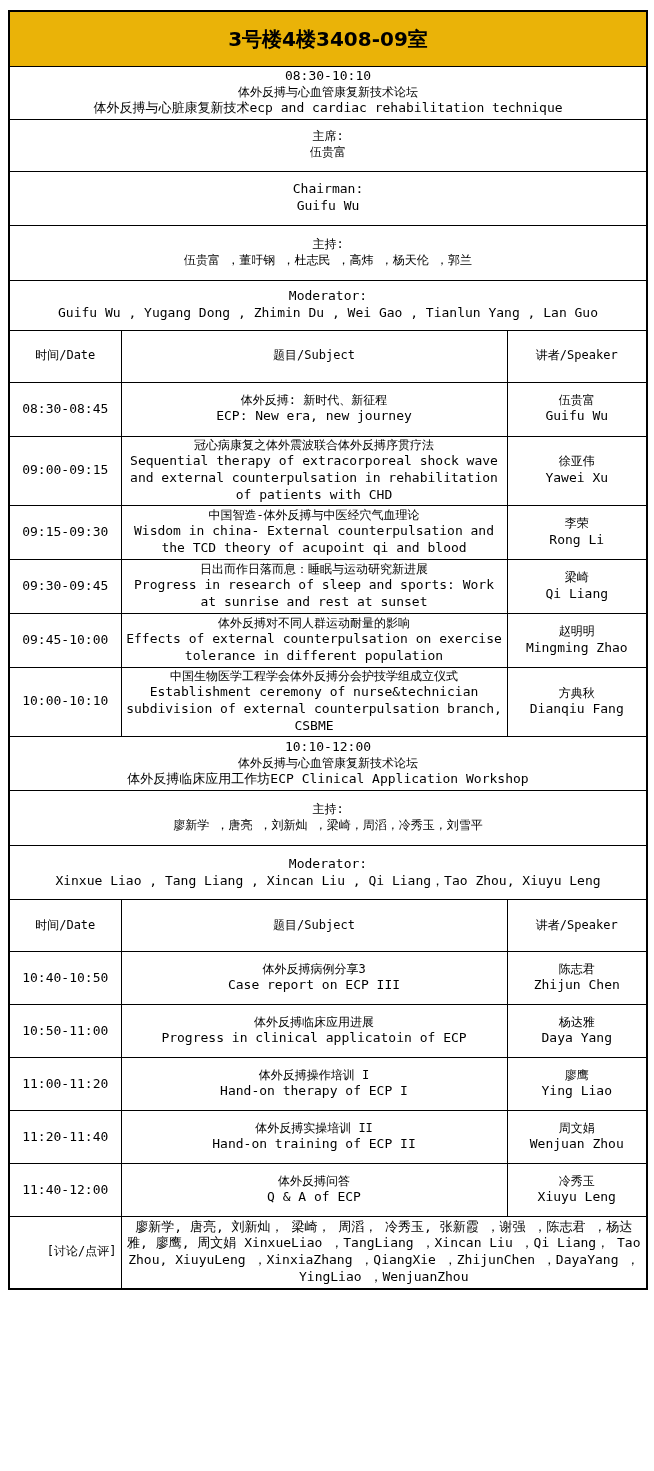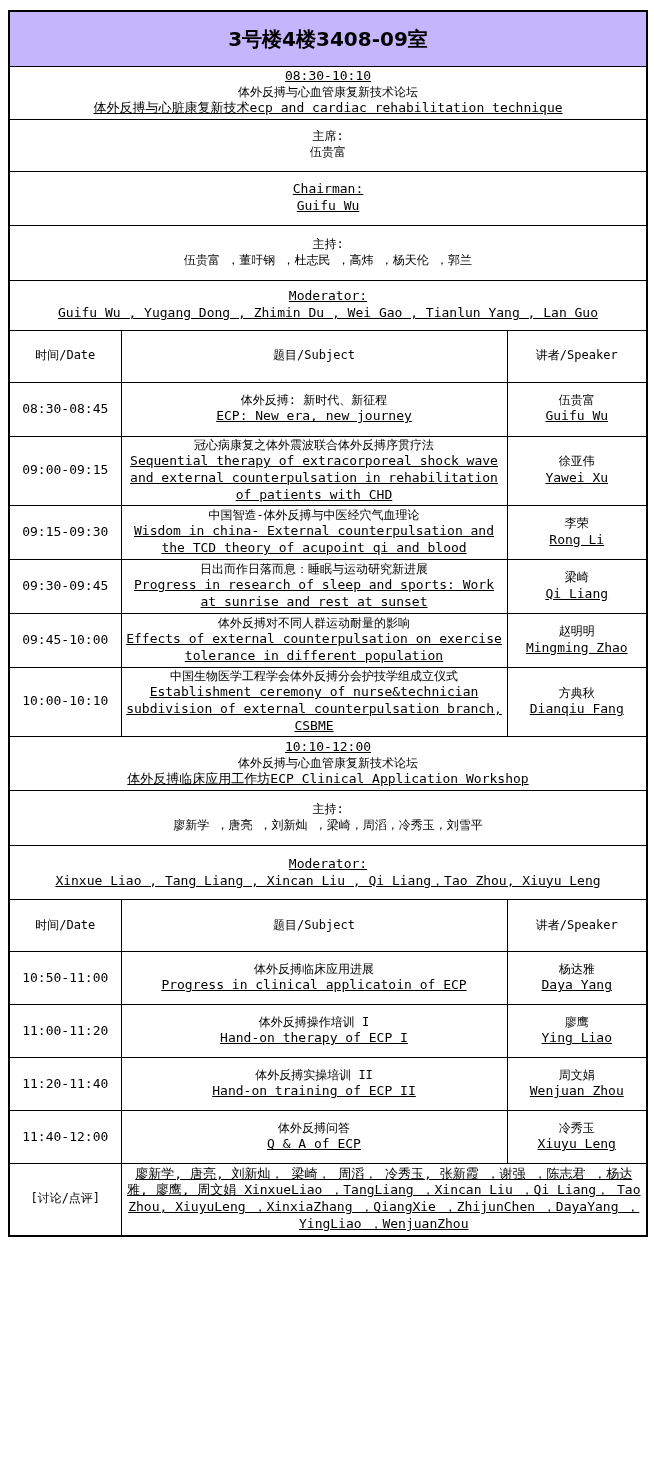--- a/index.html
+++ b/index.html
@@ -30,43 +30,43 @@
   .c2 { width: 386px; }
   .c3 { width: 140px; }
   tr.room-header td {
     font-size: 20px;
     font-weight: bold;
     height: 55px;
     font-family: "DejaVu Sans", "Liberation Sans", sans-serif;
   }
   .line { display: block; }
   .cn { font-size: 12px; }
-  .en { font-size: 13px; text-decoration: underline; }
+  .en { font-size: 13px; }
   .h50 { height: 50px; }
   .h52 { height: 52px; }
   .h53 { height: 53px; }
   .h54 { height: 54px; }
   .h55 { height: 55px; }
   .h66 { height: 66px; }
-  .h72 { height: 72px; }
+  .h72 { height: 72px; text-align: right; }
   .time-cell { font-size: 13px; }
 </style>
 </head>
 <body>
 
 <table class="schedule">
   <colgroup>
       <col class="c1">
       <col class="c2">
       <col class="c3">
     </colgroup>
 
   <tbody>
       <tr class="room-header">
-    <td colspan="3" style="background: #c4b5fd; margin-top: 31px;">3号楼4楼3408-09室</td>
+    <td colspan="3" style="background: #eab308; margin-top: 31px;">3号楼4楼3408-09室</td>
   </tr>
 
   <tr>
     <td colspan="3" class="h53">
       <span class="line en">08:30-10:10</span>
       <span class="line cn">体外反搏与心血管康复新技术论坛</span>
       <span class="line en">体外反搏与心脏康复新技术ecp and cardiac rehabilitation technique</span>
     </td>
   </tr>
 
@@ -193,20 +193,31 @@
     </td>
   </tr>
 
   <tr>
     <td class="h52 cn">时间/Date</td>
     <td class="cn">题目/Subject</td>
     <td class="cn">讲者/Speaker</td>
   </tr>
 
   <tr>
+    <td class="h53 time-cell">10:40-10:50</td>
+    <td>
+      <span class="line cn">体外反搏病例分享3</span>
+      <span class="line en">Case report on ECP III</span>
+    </td>
+    <td>
+      <span class="line cn">陈志君</span>
+      <span class="line en">Zhijun Chen</span>
+    </td>
+  </tr>
+  <tr>
     <td class="h53 time-cell">10:50-11:00</td>
     <td>
       <span class="line cn">体外反搏临床应用进展</span>
       <span class="line en">Progress in clinical applicatoin of ECP</span>
     </td>
     <td>
       <span class="line cn">杨达雅</span>
       <span class="line en">Daya Yang</span>
     </td>
   </tr>

